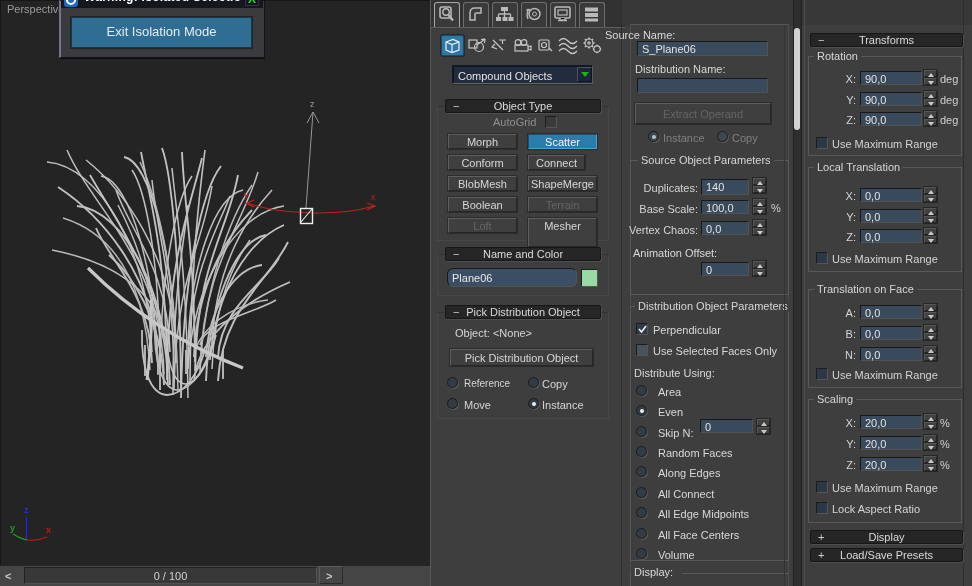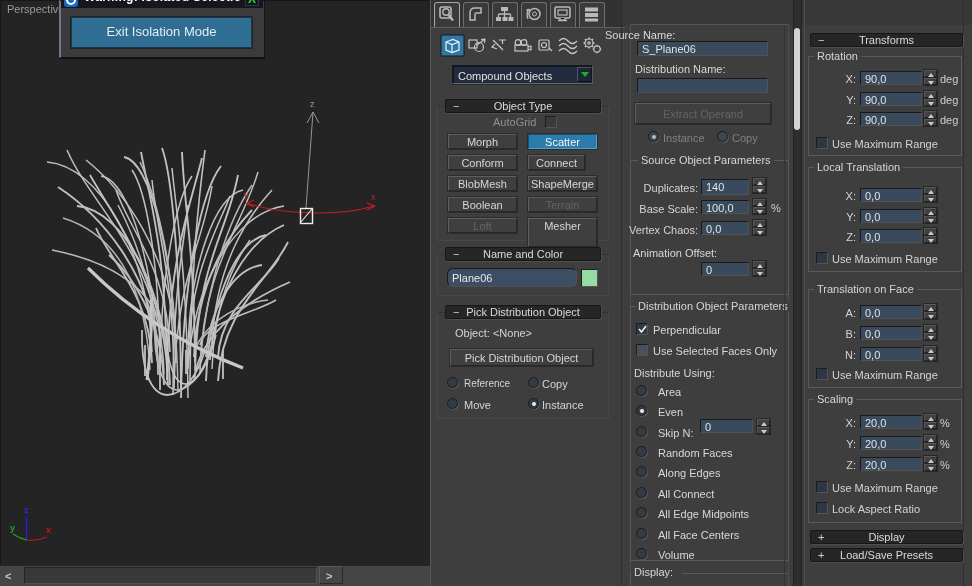--- a/index.html
+++ b/index.html
@@ -103,20 +103,21 @@
       <path d="M26.5,517 L26.5,540" stroke="#2424e0" stroke-width="1.4"></path>
       <text x="24" y="513" fill="#2828e0" font-size="9" font-weight="bold" font-family="Liberation Sans">z</text>
       <path d="M27,540 C22,539 17,536.5 13,534" stroke="#21a121" stroke-width="1.2"></path>
       <text x="10" y="531" fill="#21a121" font-size="9" font-weight="bold" font-family="Liberation Sans">y</text>
       <path d="M27,540 C34,541 41,539.5 47,537" stroke="#c41414" stroke-width="1.2"></path>
       <text x="46" y="533" fill="#c41414" font-size="9" font-weight="bold" font-family="Liberation Sans">x</text>
     </svg>
     <div class="ab " style="left:0px;top:565px;width:430px;height:21px;background:#454545;border-top:1px solid #262626;"></div>
     <span class="lb" style="left:5px;top:570px;color:#c8c8c8;font-size:11px;font-weight:bold;">&lt;</span>
     <div class="ab " style="left:24px;top:567px;width:293px;height:17px;background:#383838;border:1px solid #232323;border-bottom-color:#515151;border-right-color:#515151;"></div>
+    <span class="lb" style="left:24px;top:570px;color:#d0d0d0;font-size:11px;width:293px;text-align:center;">0 / 100</span>
     <div class="ab " style="left:319px;top:566px;width:24px;height:18px;background:#454545;border:1px solid #5c5c5c;border-right-color:#2a2a2a;border-bottom-color:#2a2a2a;"></div>
     <span class="lb" style="left:326px;top:570px;color:#c8c8c8;font-size:11px;font-weight:bold;">&gt;</span>
     <div class="ab " style="left:430px;top:0px;width:542px;height:586px;background:#3e3e3e;border-left:1px solid #585858;"></div>
     <div class="ab " style="left:431px;top:0px;width:194px;height:27px;background:#323232;"></div>
     <div class="ab " style="left:622px;top:0px;width:350px;height:25px;background:#383838;"></div>
     <div class="tab" style="left:434px;border-color:#a8a8a8;">
       <svg width="24" height="23" style="position:absolute;left:0;top:0">
         <rect x="5" y="4" width="11" height="11" rx="2" fill="none" stroke="#b9b9b9" stroke-width="1.6"></rect>
         <circle cx="11" cy="9" r="3.2" fill="none" stroke="#b9b9b9" stroke-width="1.4"></circle>
         <path d="M13.5,12 L18,17.5" stroke="#b9b9b9" stroke-width="2.2"></path>

